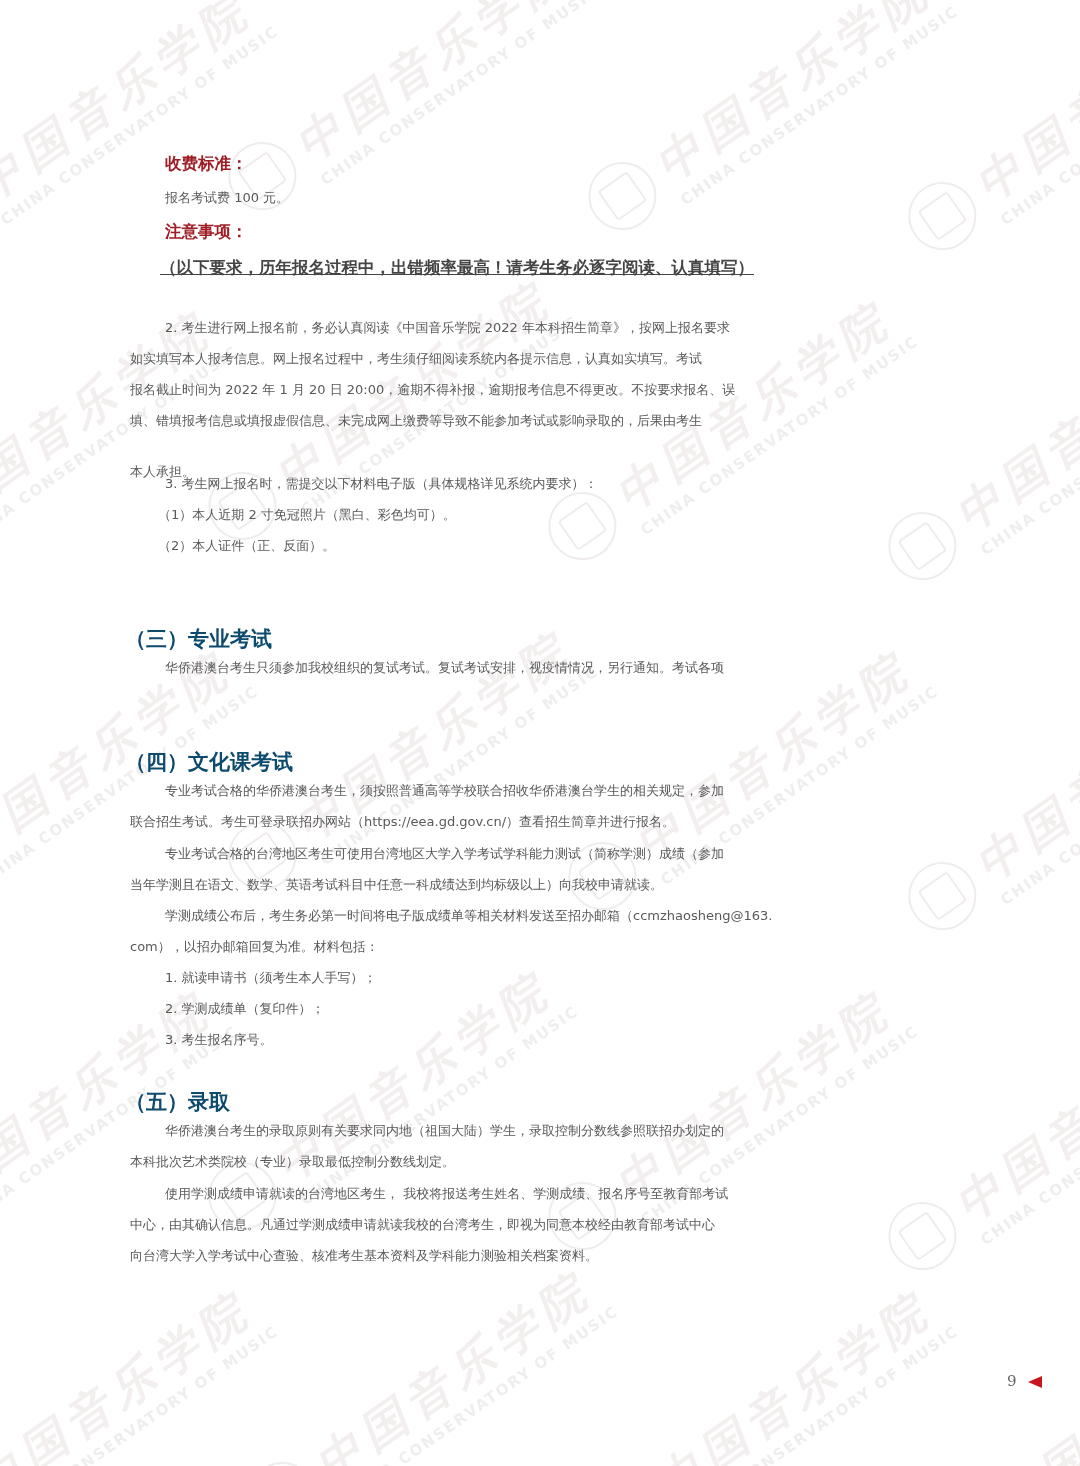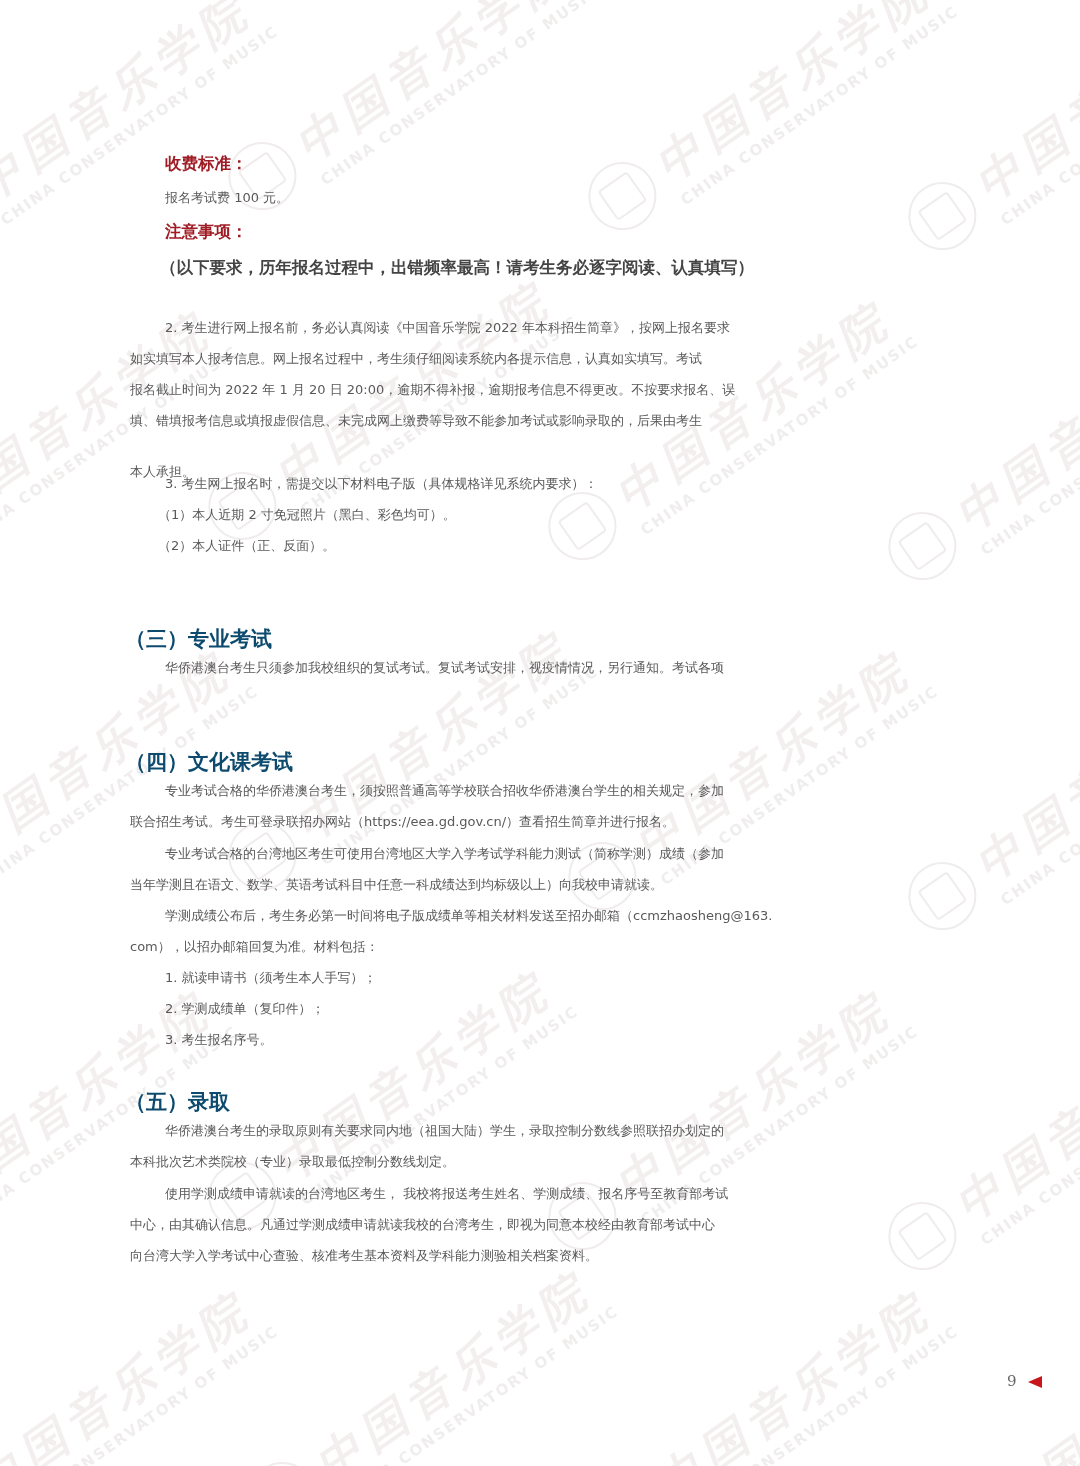--- a/index.html
+++ b/index.html
@@ -160,21 +160,21 @@
       <div class="wm-en">CHINA CONSERVATORY OF MUSIC</div>
     </div>
 </div>
 
 <div class="page">
 
   <div class="red-label" style="left:165px; top:152px;">收费标准：</div>
   <div class="line" style="left:165px; top:186px;">报名考试费 100 元。</div>
 
   <div class="red-label" style="left:165px; top:220px;">注意事项：</div>
-  <div class="bold-line" style="left:160px; top:256px;">（以下要求，历年报名过程中，出错频率最高！请考生务必逐字阅读、认真填写）</div>
+  <div class="bold-line" style="left:160px; top:256px;text-decoration:underline;">（以下要求，历年报名过程中，出错频率最高！请考生务必逐字阅读、认真填写）</div>
 
   <div class="line" style="left:165px; top:316px;">2. 考生进行网上报名前，务必认真阅读《中国音乐学院 2022 年本科招生简章》，按网上报名要求</div>
   <div class="line" style="left:130px; top:347px;">如实填写本人报考信息。网上报名过程中，考生须仔细阅读系统内各提示信息，认真如实填写。考试</div>
   <div class="line" style="left:130px; top:378px;">报名截止时间为 2022 年 1 月 20 日 20:00，逾期不得补报，逾期报考信息不得更改。不按要求报名、误</div>
   <div class="line" style="left:130px; top:409px;">填、错填报考信息或填报虚假信息、未完成网上缴费等导致不能参加考试或影响录取的，后果由考生</div>
   <div class="line" style="left:130px; top:440px;margin-top:20px;">本人承担。</div>
 
   <div class="line" style="left:165px; top:472px;">3. 考生网上报名时，需提交以下材料电子版（具体规格详见系统内要求）：</div>
   <div class="line" style="left:158px; top:503px;">（1）本人近期 2 寸免冠照片（黑白、彩色均可）。</div>
   <div class="line" style="left:158px; top:534px;">（2）本人证件（正、反面）。</div>

